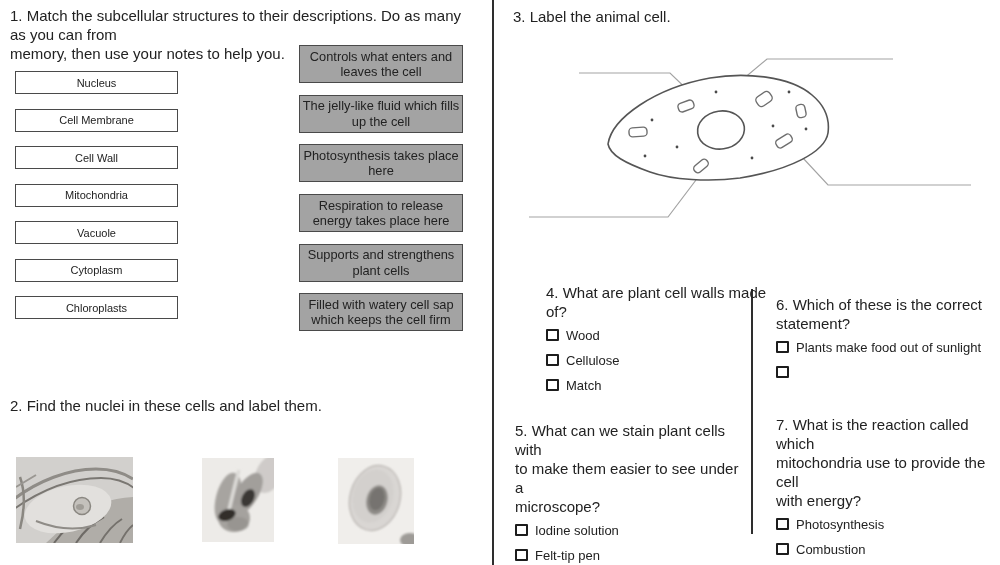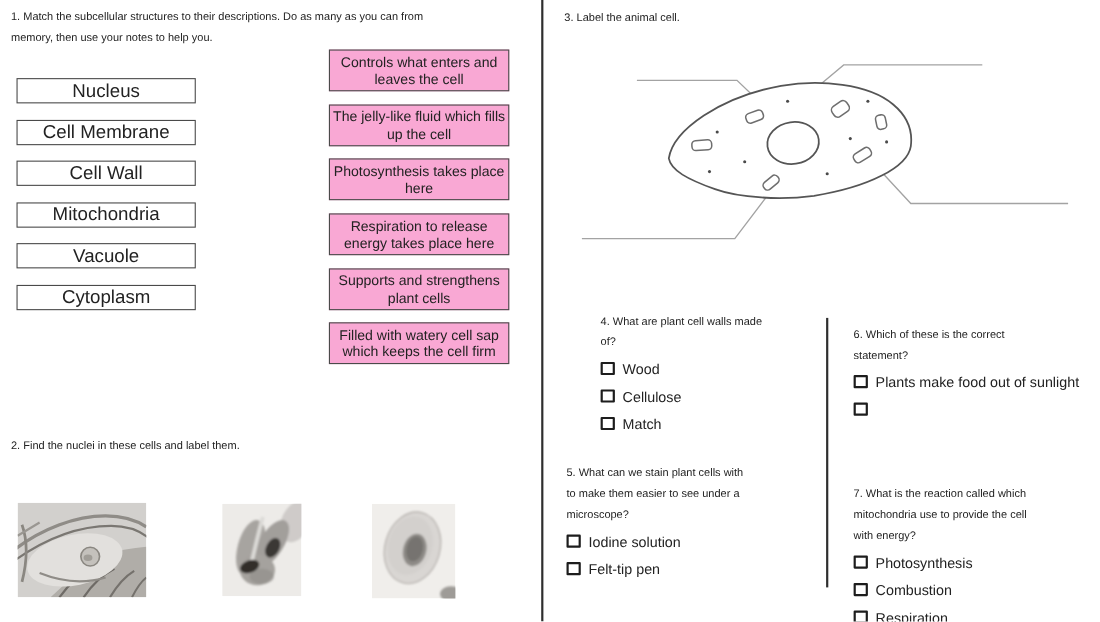--- a/index.html
+++ b/index.html
@@ -5,33 +5,33 @@
   :root{
     --text:#222222; --box-border:#4a4a4a; --divider:#2e2e2e;
     --diagram-line:#555555; --label-line:#a3a3a3; --organelle-line:#6e6e6e;
   }
   html,body{margin:0;padding:0;}
   body{
     width:1000px;height:565px;background:#ffffff;position:relative;overflow:hidden;
     font-family:"Liberation Sans", sans-serif;color:var(--text);
   }
   .q-heading{
-    position:absolute;font-size:10px;line-height:19px;white-space:pre-line;
+    position:absolute;font-size:15px;line-height:19px;white-space:pre-line;
   }
   
   .terms{position:absolute;left:15px;top:71px;display:flex;flex-direction:column;gap:14.5px;}
   .term-box{
     box-sizing:border-box;width:163px;height:23px;border:1.2px solid var(--box-border);
-    display:flex;align-items:center;justify-content:center;font-size:17px;background:#fff;
+    display:flex;align-items:center;justify-content:center;font-size:11px;background:#fff;
   }
   .descs{position:absolute;left:299px;top:45px;display:flex;flex-direction:column;gap:11.7px;}
   .desc-box{
     box-sizing:border-box;width:164px;height:38px;border:1.2px solid var(--box-border);
     display:flex;align-items:center;justify-content:center;text-align:center;
-    font-size:12.8px;line-height:15.5px;white-space:pre-line;background:#f9a8d4;
+    font-size:12.8px;line-height:15.5px;white-space:pre-line;background:#a3a3a3;
   }
   
   .divider-main{position:absolute;left:492px;top:0;width:2px;height:565px;background:var(--divider);}
   .divider-sub{position:absolute;left:751px;top:289px;width:1.5px;height:245px;background:var(--divider);}
   
   .fig{position:absolute;}
   
   .question{position:absolute;}
   .options{margin-top:6px;}
   .option{display:flex;align-items:flex-start;margin-bottom:8px;}
@@ -51,20 +51,21 @@
 memory, then use your notes to help you.</div>
 
   <div class="terms">
 
   <div class="term-box">Nucleus</div>
       <div class="term-box">Cell Membrane</div>
       <div class="term-box">Cell Wall</div>
       <div class="term-box">Mitochondria</div>
       <div class="term-box">Vacuole</div>
       <div class="term-box">Cytoplasm</div>
+      <div class="term-box">Chloroplasts</div>
     </div>
 
   <div class="descs">
 
   <div class="desc-box">Controls what enters and
 leaves the cell</div>
       <div class="desc-box">The jelly-like fluid which fills
 up the cell</div>
       <div class="desc-box">Photosynthesis takes place
 here</div>
@@ -222,21 +223,21 @@
         <span class="cb"></span>
         <span class="opt-label">Plants make food out of sunlight</span>
       </div>
         <div class="option">
         <span class="cb"></span>
       </div>
       </div>
   </div>
 
   <div class="question" style="left:776px;top:415px;width:220px;">
-    <div class="q-heading" style="position:static;margin-top:25px;">7. What is the reaction called which
+    <div class="q-heading" style="position:static;">7. What is the reaction called which
 mitochondria use to provide the cell
 with energy?</div>
     <div class="options">
 
     <div class="option">
         <span class="cb"></span>
         <span class="opt-label">Photosynthesis</span>
       </div>
         <div class="option">
         <span class="cb"></span>

